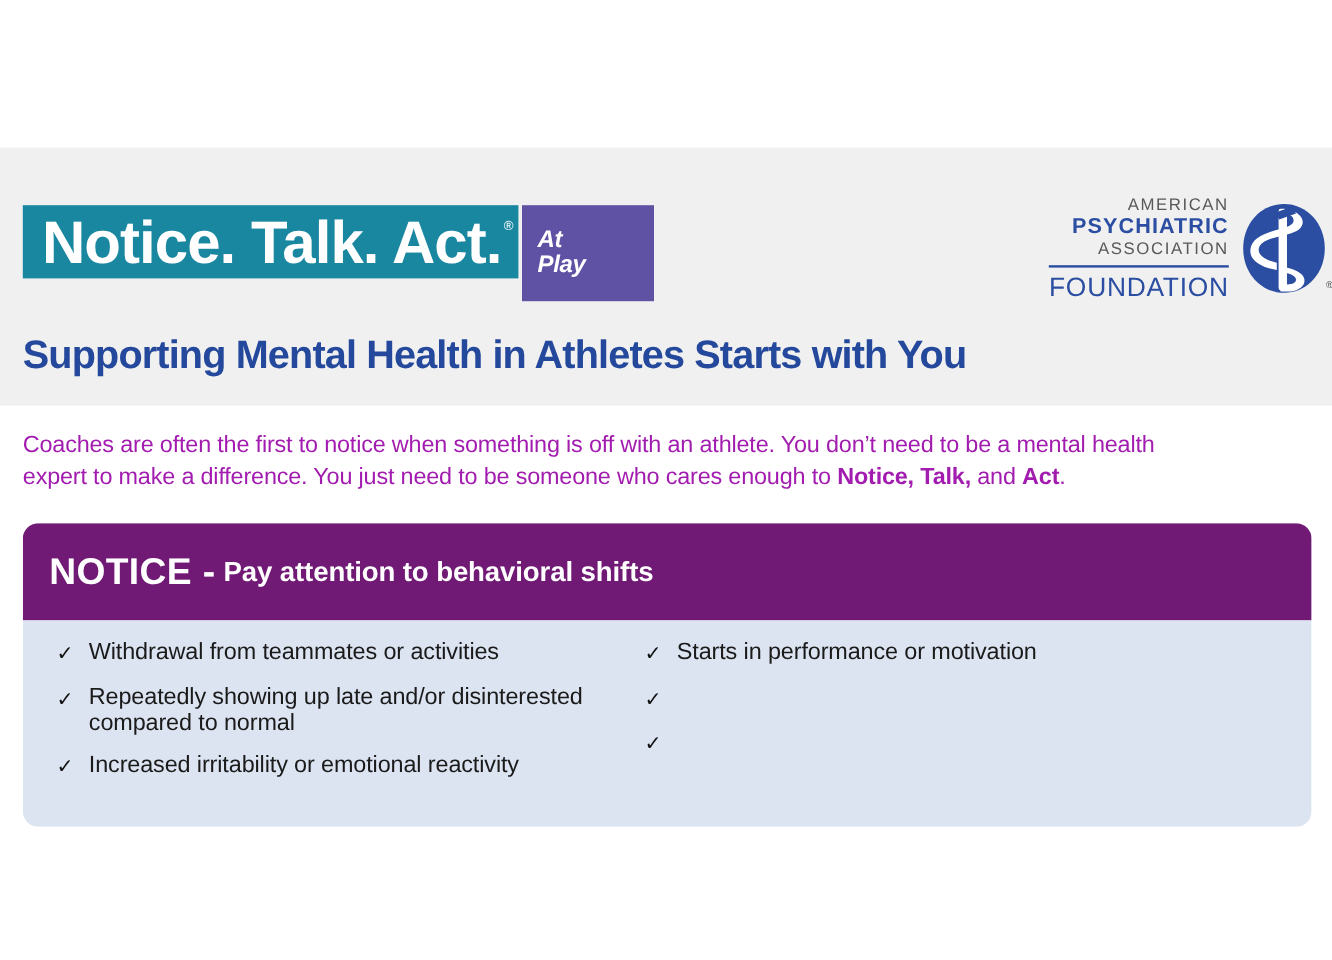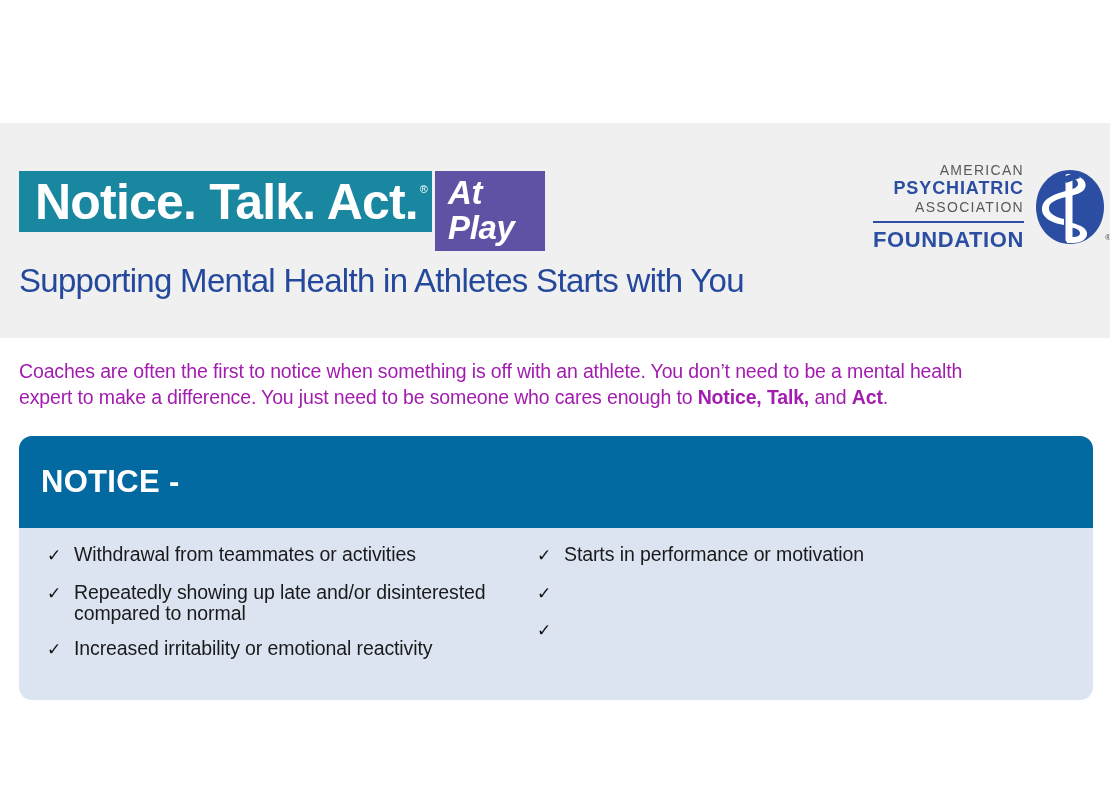--- a/index.html
+++ b/index.html
@@ -72,34 +72,34 @@
     margin-left: 3px;
     display: flex;
     flex-direction: column;
     justify-content: center;
     padding-left: 13px;
   }
 
   .logo-purple span {
     display: block;
     color: #ffffff;
-    font-size: 33px;
+    font-size: 20px;
     font-weight: 700;
     font-style: italic;
     line-height: 1.06;
     letter-spacing: -0.3px;
   }
 
   .subtitle {
     position: absolute;
     left: 19px;
-    top: 139px;
+    top: 154px;
     color: #24489B;
     font-size: 33px;
-    font-weight: 400;
+    font-weight: 700;
     letter-spacing: -0.7px;
     white-space: nowrap;
   }
 
   
   .apa-logo {
     position: absolute;
     right: 3px;
     top: 40px;
     display: flex;
@@ -134,21 +134,21 @@
   .apa-divider {
     height: 2px;
     background: #2B4EA2;
     margin: 7px 0 6px 0;
     width: 100%;
   }
 
   .apa-line4 {
     color: #2B4EA2;
     font-size: 22px;
-    font-weight: 700;
+    font-weight: 400;
     letter-spacing: 0.6px;
     display: block;
   }
 
   .apa-emblem {
     position: relative;
     width: 74px;
     height: 78px;
     flex: 0 0 auto;
   }
@@ -182,22 +182,22 @@
   .card {
     position: absolute;
     left: 19px;
     top: 436px;
     width: 1074px;
     border-radius: 13px;
     overflow: hidden;
   }
 
   .card-header {
-    background: #0369a1;
-    height: 92px;
+    background: #701a75;
+    height: 81px;
     display: flex;
     align-items: center;
     padding-left: 22px;
   }
 
   .card-header-strong {
     color: #ffffff;
     font-size: 31px;
     font-weight: 700;
     letter-spacing: 0.3px;
@@ -294,20 +294,21 @@
     </div>
   </div>
 
   <p class="intro"><span>Coaches are often the first to notice when something is off with an athlete. You don’t need to be a mental health expert to make a difference. You just need to be someone who cares enough to </span><b>Notice, Talk,</b><span> and </span><b>Act</b><span>.</span></p>
 
   <div class="card">
 
     <div class="card-header">
       <span class="card-header-strong">NOTICE</span>
       <span class="card-header-dash">-</span>
+      <span class="card-header-sub">Pay attention to behavioral shifts</span>
     </div>
 
     <div class="card-body">
       <div class="col col-left">
         <div class="check-item">
           <span class="check-mark">✓</span>
           <span class="check-text">Withdrawal from teammates or activities</span>
         </div>
         <div class="check-item">
           <span class="check-mark">✓</span>

